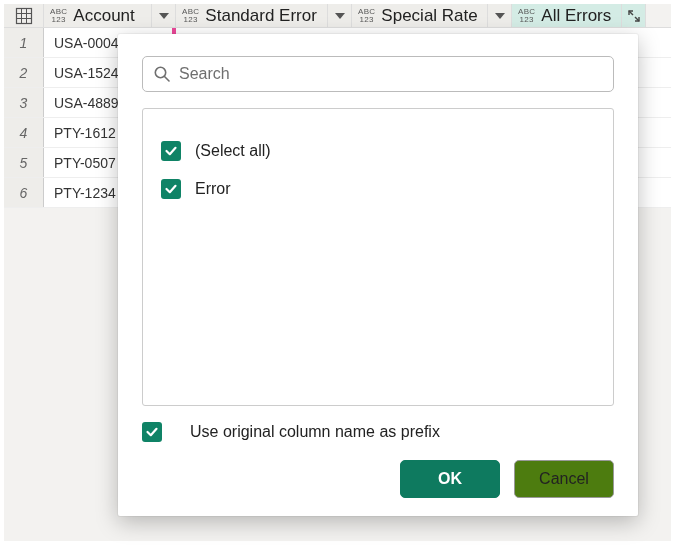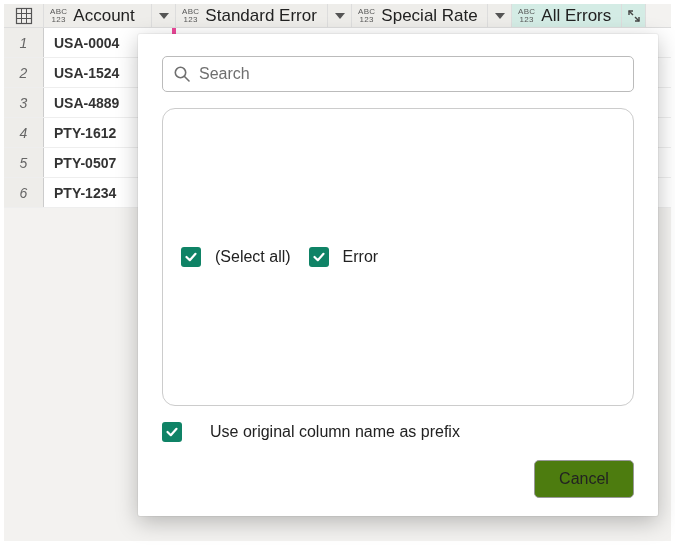--- a/index.html
+++ b/index.html
@@ -97,33 +97,32 @@
       font-style: italic;
       color: #666;
       font-size: 14px;
     }
 
     .cell {
       border-right: 4px solid #ec4899;
       padding: 12px 10px;
       display: flex;
       align-items: center;
-      font-weight: bold;
     }
 
     
     .w-acc  { width: 132px; }
     .w-std  { width: 176px; }
     .w-spc  { width: 160px; }
     .w-err  { width: 134px; }
 
     
     .popup {
       position: absolute;
-      left: 138px;
+      left: 118px;
       top: 34px;
       width: 520px;
       height: 482px;
       background: #fff;
       border-radius: 2px;
       box-shadow: 0 6px 22px rgba(0,0,0,0.25), 0 0 0 1px rgba(0,0,0,0.04);
       padding: 22px 24px 18px 24px;
       display: flex;
       flex-direction: column;
     }
@@ -144,24 +143,25 @@
       border: none;
       outline: none;
       font-size: 16px;
       color: #323232;
       background: transparent;
     }
     .search-input::placeholder { color: #6f6f6f; }
 
     .options-box {
       border: 1px solid #ccc;
-      border-radius: 13px;
+      border-radius: 3px;
       flex: 1;
       padding: 32px 18px;
       display: flex;
+      flex-direction: column;
       gap: 18px;
     }
 
     .chk-row {
       display: flex;
       align-items: center;
       gap: 14px;
       font-size: 16px;
       color: #222;
     }
@@ -346,16 +346,17 @@
   <div class="prefix-row">
     <div class="chk">
       <svg width="14" height="14" viewBox="0 0 14 14">
           <path d="M2.5 7 L5.8 10.2 L11.5 3.8" fill="none" stroke="#fff" stroke-width="2.2" stroke-linecap="round" stroke-linejoin="round"></path>
         </svg>
     </div>
     <span>Use original column name as prefix</span>
   </div>
 
   <div class="buttons">
+    <div class="btn btn-primary">OK</div>
     <div class="btn btn-secondary">Cancel</div>
   </div>
 
 </div>
 
 </body></html>

